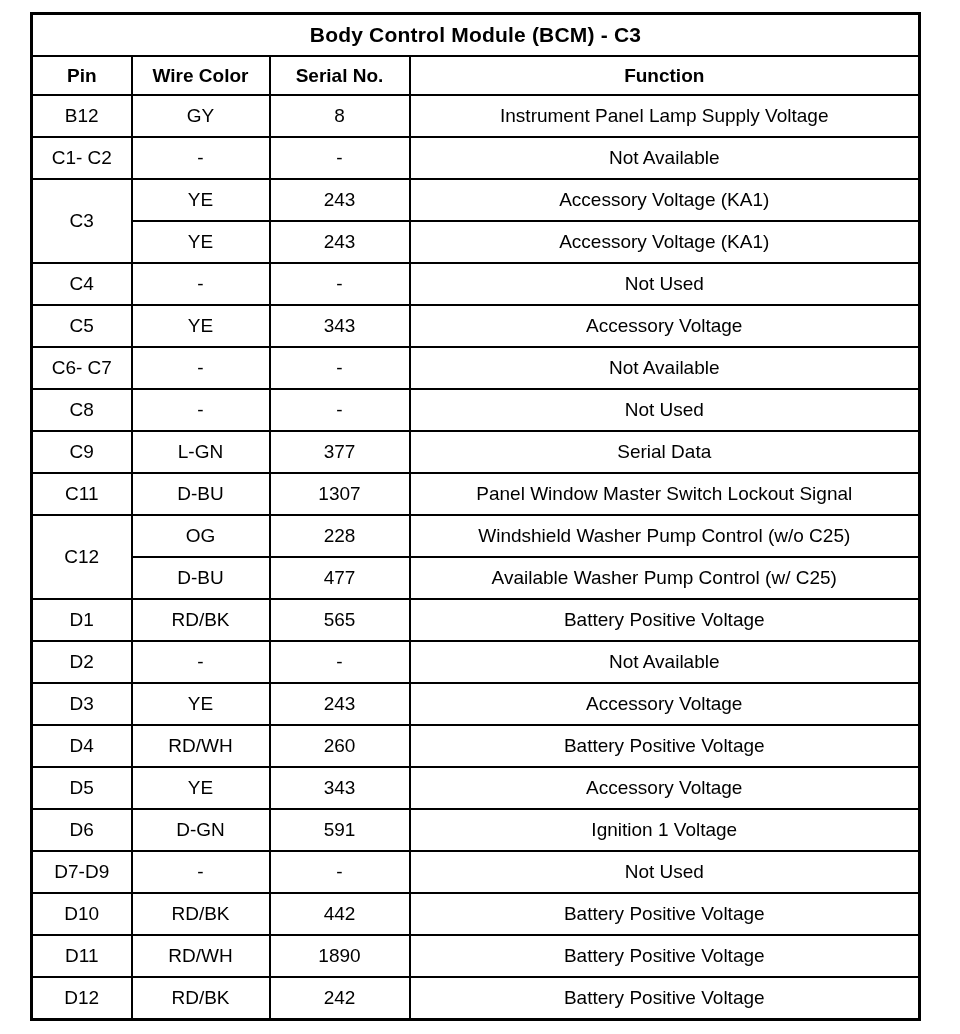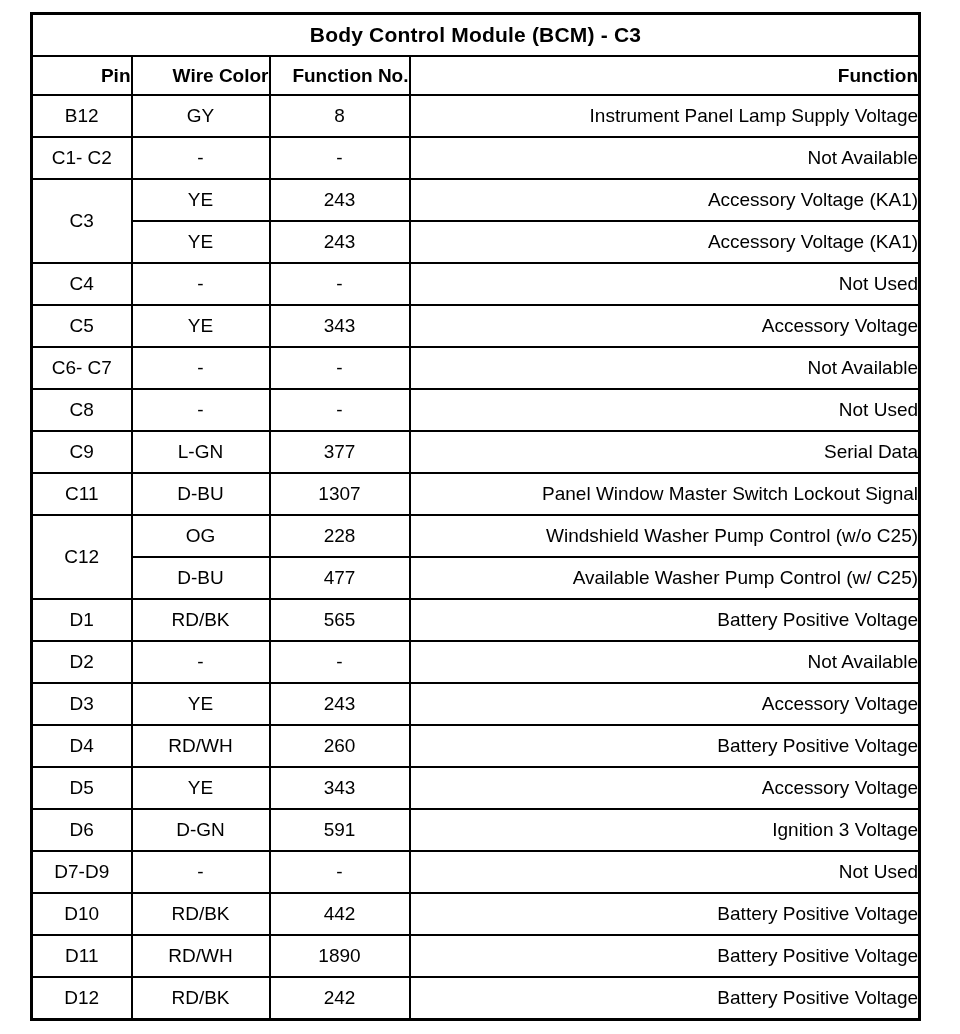--- a/index.html
+++ b/index.html
@@ -30,33 +30,33 @@
     vertical-align: middle;
   }
   .title-cell {
     text-align: center;
     font-weight: bold;
     font-size: 21px;
     height: 40px;
     letter-spacing: 0.2px;
   }
   .hdr {
-    text-align: right;
+    text-align: center;
     font-weight: bold;
     font-size: 19px;
     height: 37px;
   }
   .cell-center {
     text-align: center;
     font-size: 19px;
     height: 40px;
     font-weight: normal;
   }
   .cell-left {
-    text-align: right;
+    text-align: center;
     font-size: 19px;
     height: 40px;
     padding-left: 8px;
     font-weight: normal;
   }
   col.c-pin { width: 100px; }
   col.c-wire { width: 138px; }
   col.c-circ { width: 140px; }
   col.c-func { width: 510px; }
 </style>
@@ -71,21 +71,21 @@
       <col class="c-circ">
       <col class="c-func">
     </colgroup>
     <tbody>
       <tr>
         <td class="title-cell" colspan="4">Body Control Module (BCM) - C3</td>
       </tr>
       <tr>
         <td class="hdr">Pin</td>
         <td class="hdr">Wire Color</td>
-        <td class="hdr">Function No.</td>
+        <td class="hdr">Serial No.</td>
         <td class="hdr">Function</td>
       </tr>
 
     <tr>
           <td class="cell-center">B12</td>
           <td class="cell-center">GY</td>
           <td class="cell-center">8</td>
           <td class="cell-left">Instrument Panel Lamp Supply Voltage</td>
         </tr>
         <tr>
@@ -179,21 +179,21 @@
         <tr>
           <td class="cell-center">D5</td>
           <td class="cell-center">YE</td>
           <td class="cell-center">343</td>
           <td class="cell-left">Accessory Voltage</td>
         </tr>
         <tr>
           <td class="cell-center">D6</td>
           <td class="cell-center">D-GN</td>
           <td class="cell-center">591</td>
-          <td class="cell-left">Ignition 3 Voltage</td>
+          <td class="cell-left">Ignition 1 Voltage</td>
         </tr>
         <tr>
           <td class="cell-center">D7-D9</td>
           <td class="cell-center">-</td>
           <td class="cell-center">-</td>
           <td class="cell-left">Not Used</td>
         </tr>
         <tr>
           <td class="cell-center">D10</td>
           <td class="cell-center">RD/BK</td>

